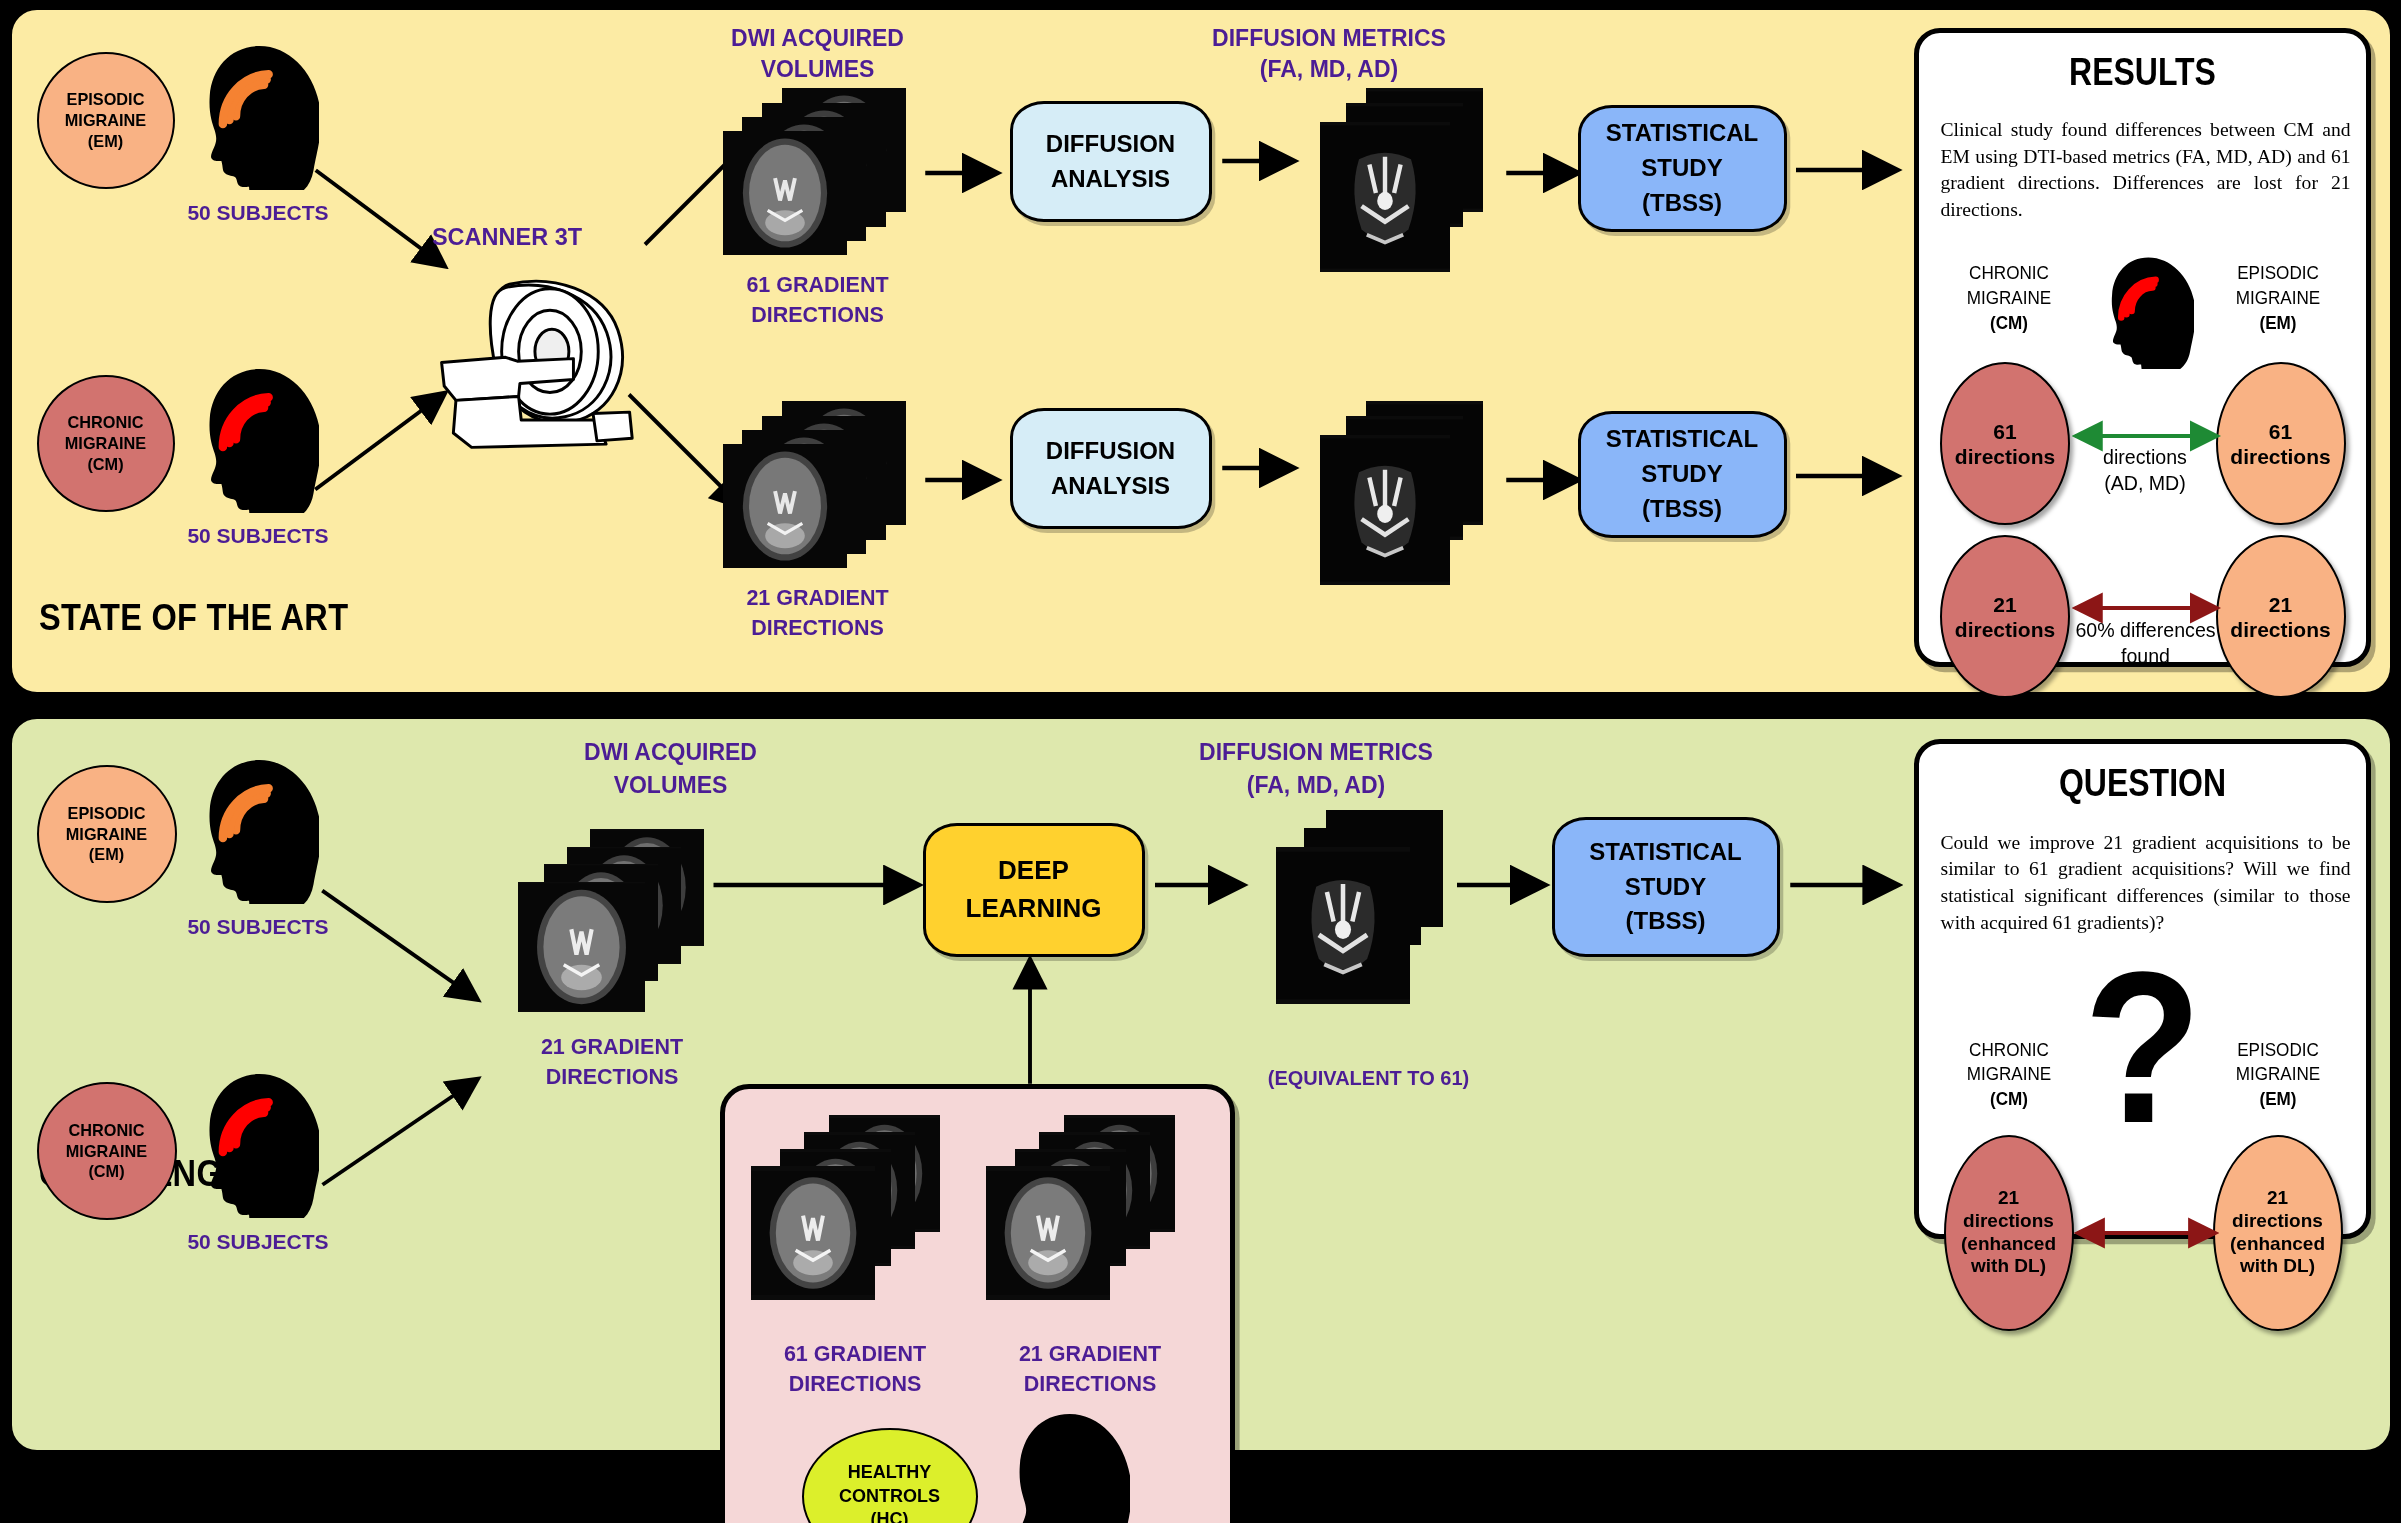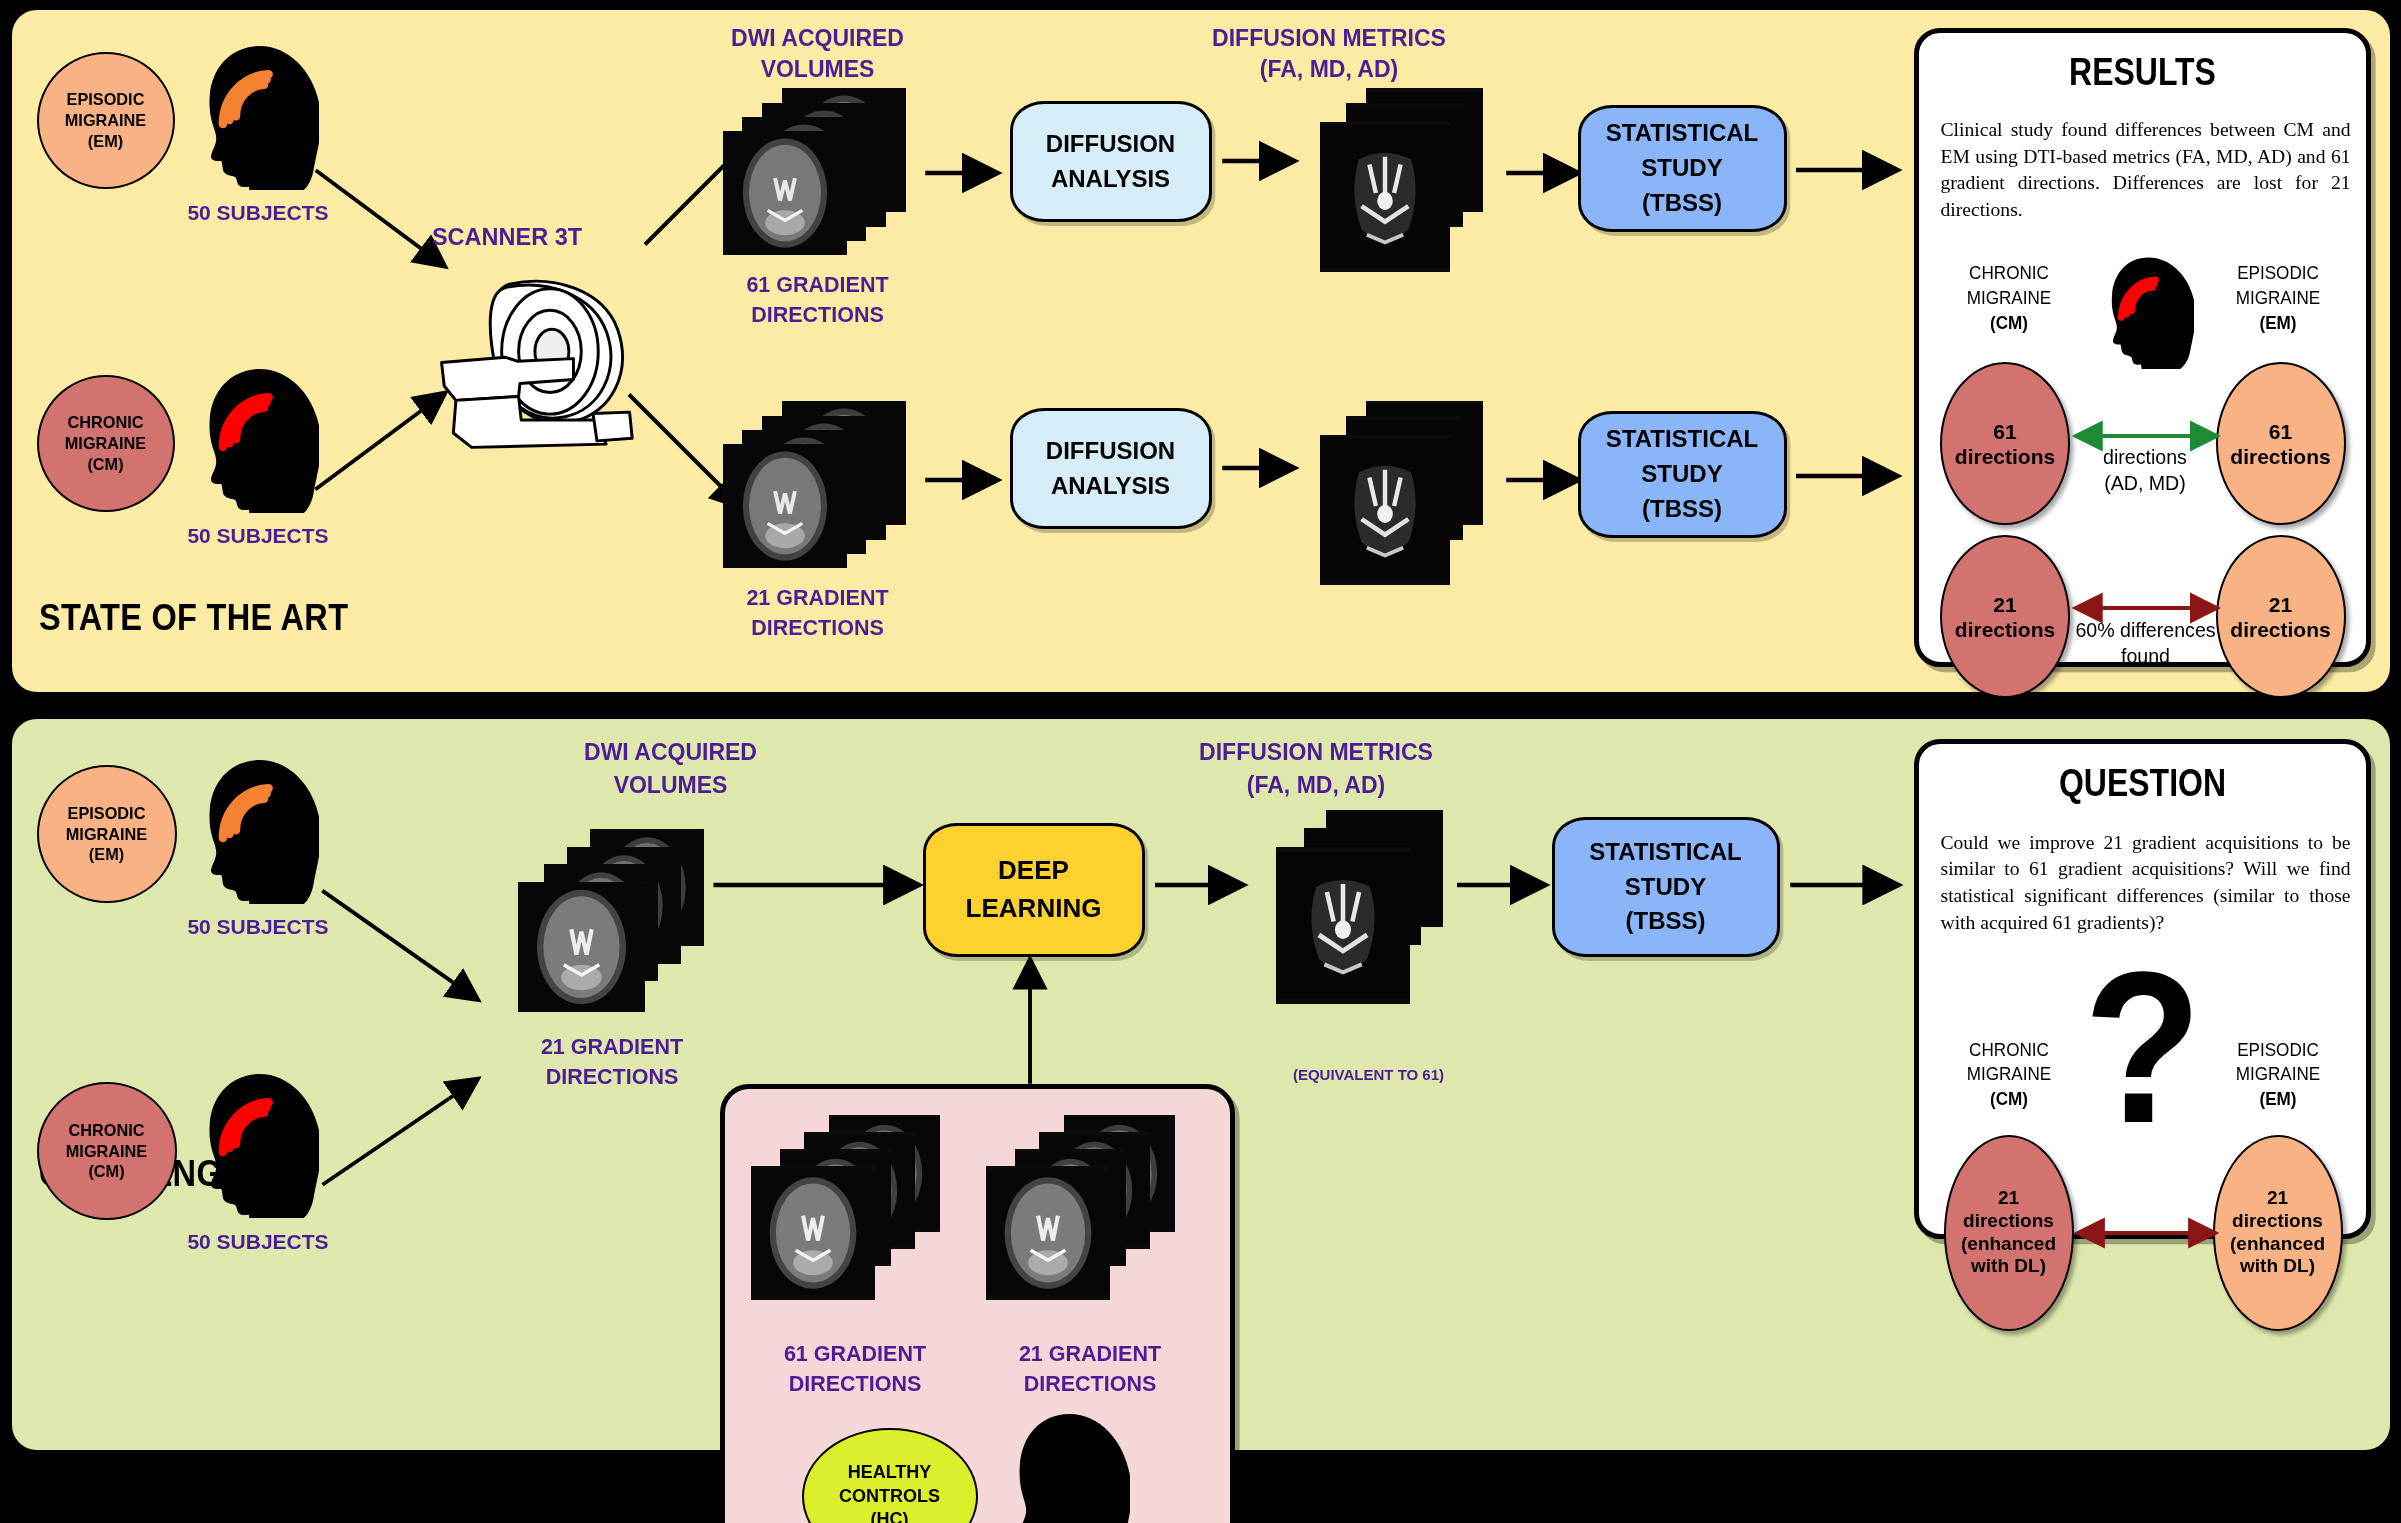--- a/index.html
+++ b/index.html
@@ -742,21 +742,21 @@
             <rect width="100" height="110" fill="#050505"></rect>
             <path d="M30 26 Q50 16 70 26 Q78 52 68 80 Q50 96 32 80 Q22 52 30 26" fill="#2b2b2b"></path>
             <path d="M38 30 L43 52 M50 24 L50 56 M62 30 L57 52" stroke="#e8e8e8" stroke-width="3.4" fill="none"></path>
             <path d="M32 62 L50 74 L68 62" stroke="#e2e2e2" stroke-width="3.6" fill="none"></path>
             <path d="M36 84 L50 90 L64 84" stroke="#c8c8c8" stroke-width="3" fill="none"></path>
             <ellipse cx="50" cy="58" rx="6" ry="7" fill="#efefef"></ellipse>
           </svg>
         </div>
     </div>
 
-    <span class="caption" style="left:1220px; top:346px; width:274px; font-size:15px;">(EQUIVALENT TO 61)</span>
+    <span class="caption" style="left:1220px; top:346px; width:274px; font-size:20px;">(EQUIVALENT TO 61)</span>
 
     <svg class="arrow-svg" style="left:1445px; top:153px; width:104px; height:26px;" viewBox="0 0 160 40" width="104" height="26">
       <defs>
           <marker id="bh6" markerWidth="9" markerHeight="9" refX="7" refY="4.5" orient="auto">
         <path d="M0,0 L9,4.5 L0,9 z" fill="#000"></path>
           </marker>
         </defs>
       <line x1="0" y1="20" x2="130" y2="20" stroke="#000" stroke-width="7" marker-end="url(#bh6)"></line>
     </svg>
 

